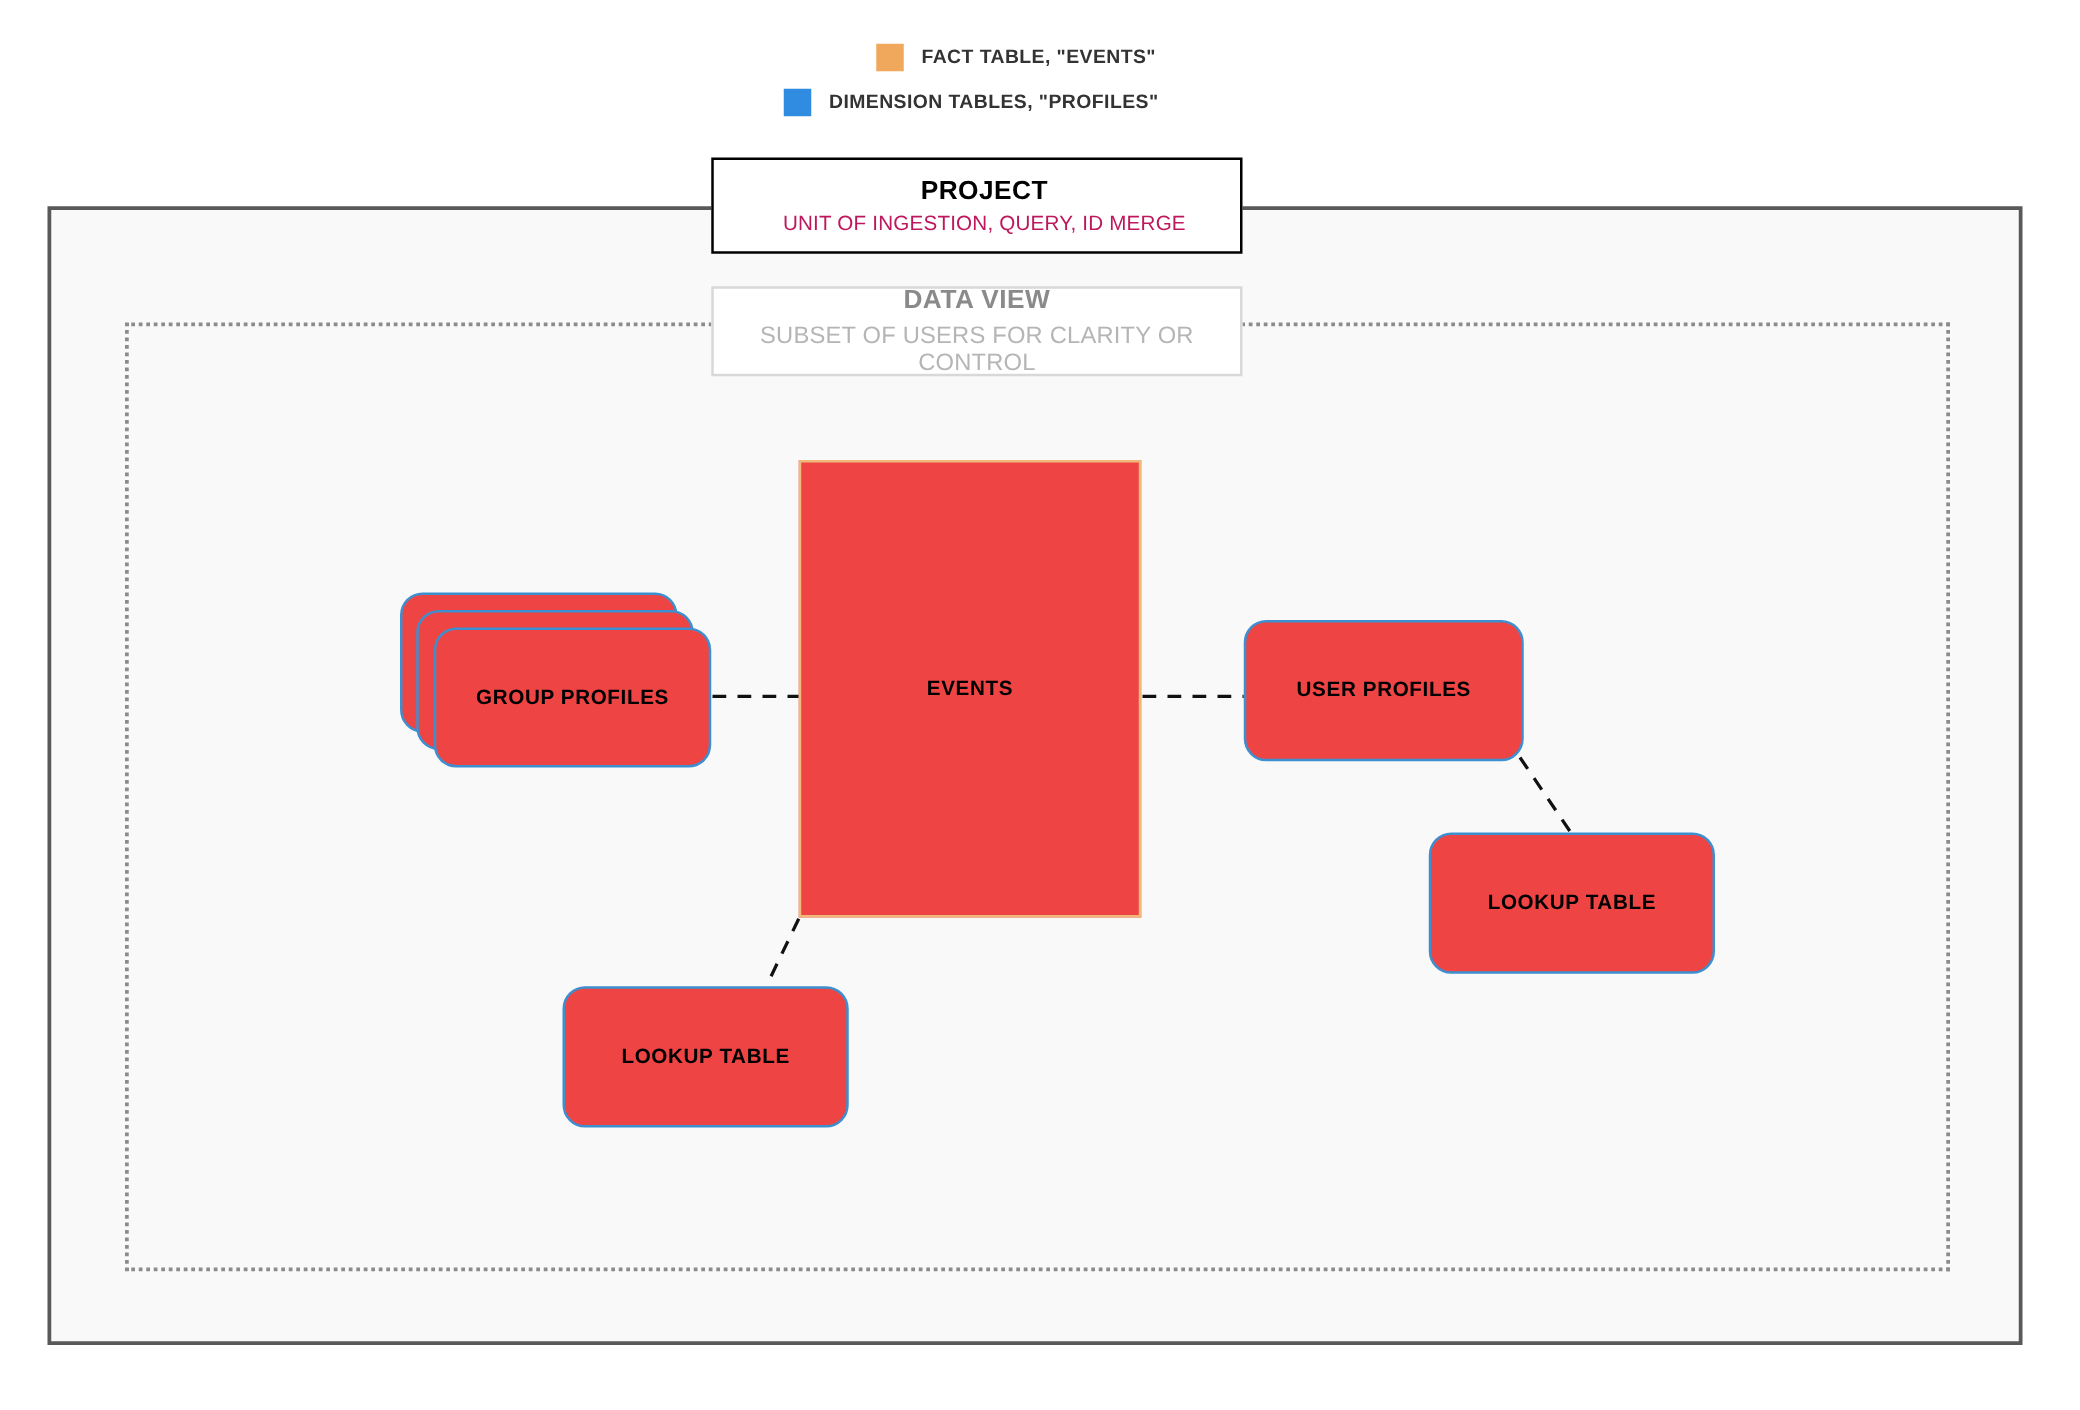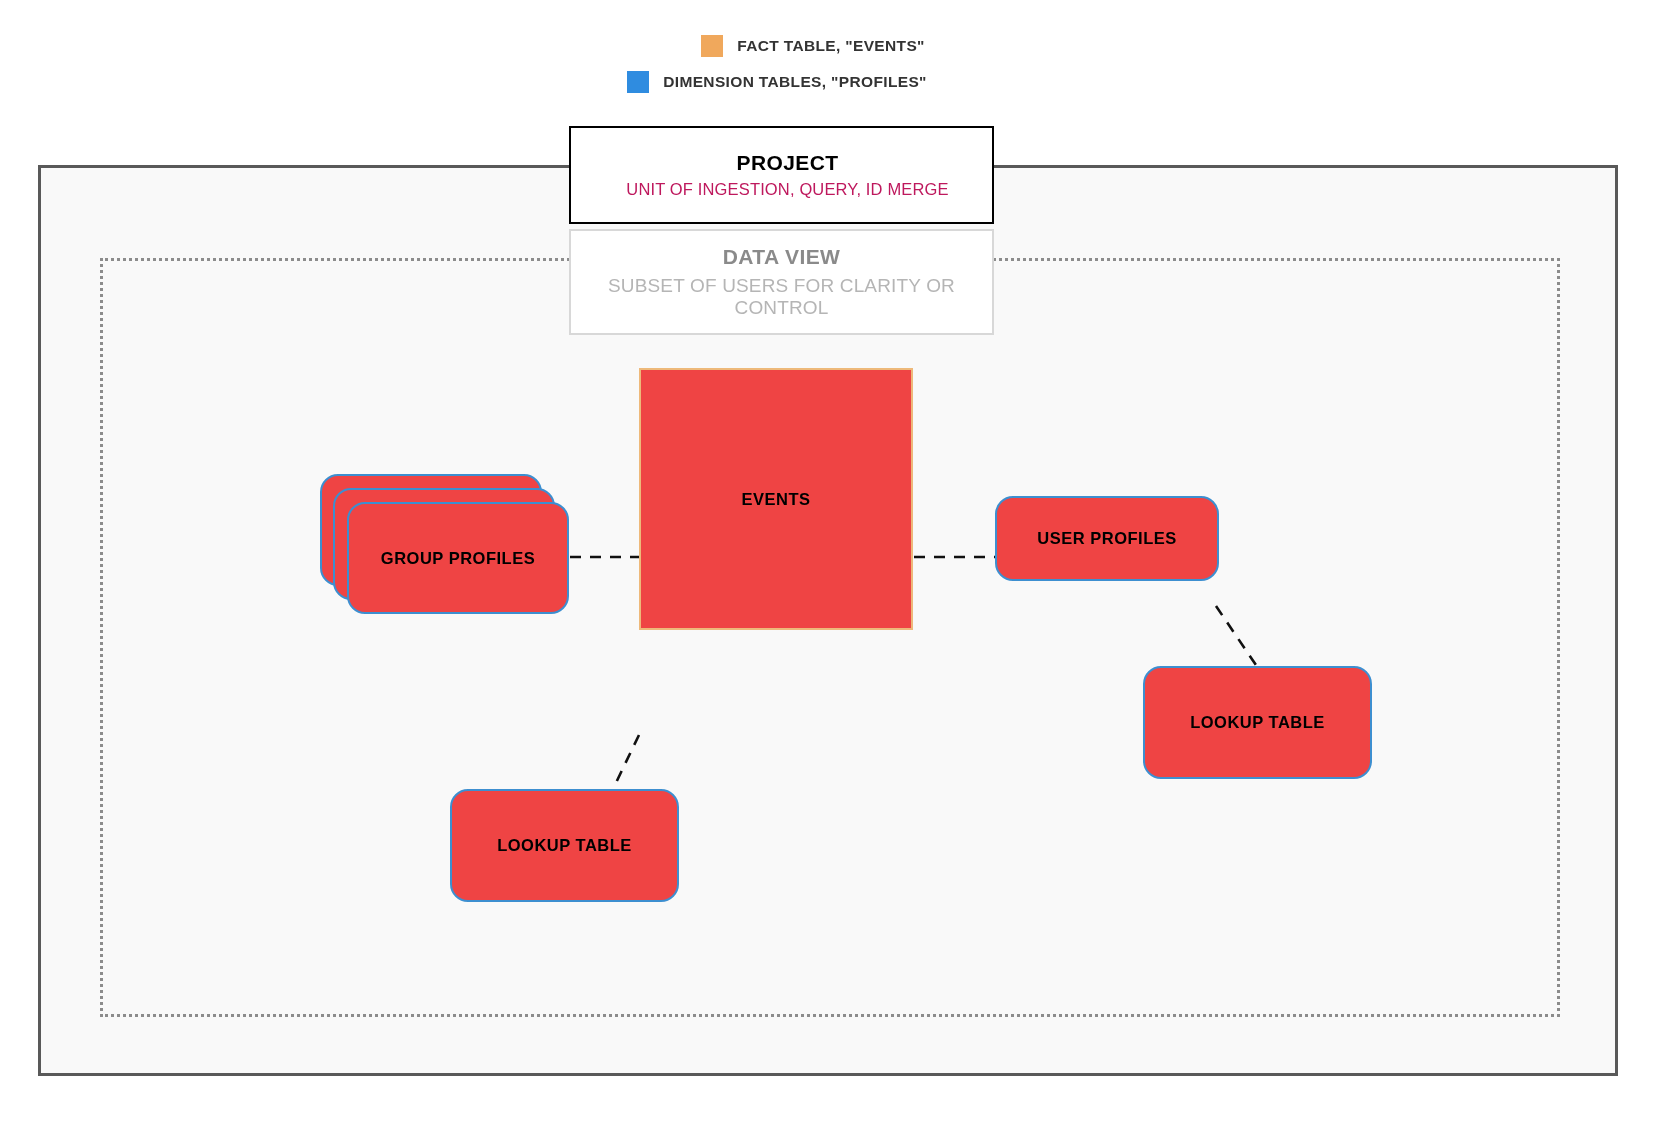--- a/index.html
+++ b/index.html
@@ -87,42 +87,42 @@
     text-align: center;
     display: flex;
     flex-direction: column;
     align-items: center;
     justify-content: center;
   }
   .project-box {
     left: 569px;
     top: 126px;
     width: 425px;
-    height: 98px;
+    height: 77px;
     border: 2.5px solid #000000;
     z-index: 6;
     padding-left: 12px;
   }
   .project-title {
     font-size: 21px;
     font-weight: bold;
     letter-spacing: 0.4px;
     color: #000000;
     margin-bottom: 5px;
   }
   .project-sub {
     font-size: 16.5px;
     color: #be185d;
     letter-spacing: 0.15px;
   }
   .dataview-box {
     left: 569px;
     top: 229px;
     width: 425px;
-    height: 106px;
+    height: 72px;
     border: 2px solid #d8d8d8;
     z-index: 5;
   }
   .dataview-title {
     font-size: 21px;
     font-weight: bold;
     letter-spacing: 0.4px;
     color: #8a8a8a;
     margin-bottom: 6px;
   }
@@ -147,37 +147,37 @@
     font-weight: bold;
     letter-spacing: 0.5px;
     color: #000000;
     white-space: nowrap;
   }
 
   .events-box {
     left: 639px;
     top: 368px;
     width: 274px;
-    height: 262px;
+    height: 366px;
     border: 2px solid #eeb97a;
   }
 
   .profile-card {
     border: 2.5px solid #3d8fd0;
     border-radius: 18px;
   }
   .card-back-2 { left: 320px; top: 474px; width: 222px; height: 112px; z-index: 2; }
   .card-back-1 { left: 333px; top: 488px; width: 222px; height: 112px; z-index: 3; }
   .card-front  { left: 347px; top: 502px; width: 222px; height: 112px; z-index: 4; }
 
   .user-profiles-box {
     left: 995px;
     top: 496px;
     width: 224px;
-    height: 85px;
+    height: 113px;
     border: 2.5px solid #3d8fd0;
     border-radius: 18px;
   }
   .lookup-right-box {
     left: 1143px;
     top: 666px;
     width: 229px;
     height: 113px;
     border: 2.5px solid #3d8fd0;
     border-radius: 18px;

